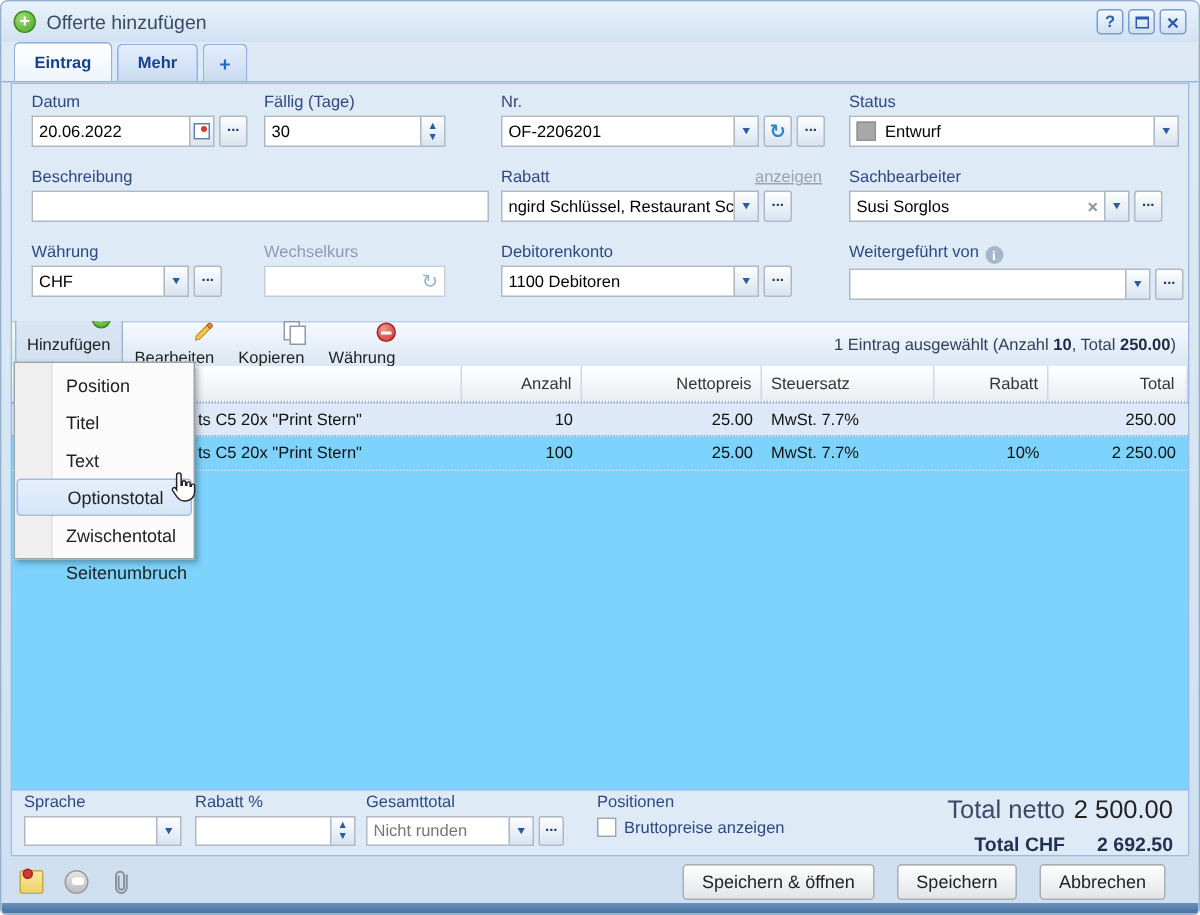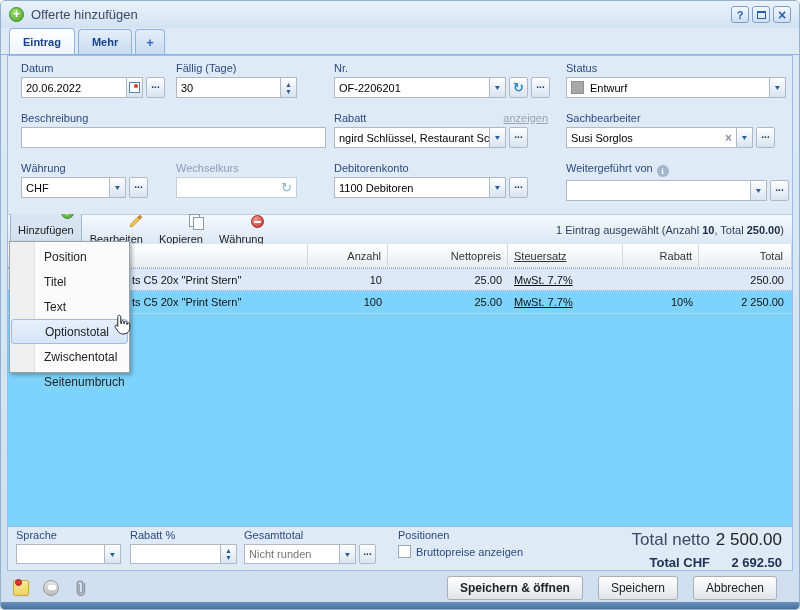--- a/index.html
+++ b/index.html
@@ -90,21 +90,21 @@
   .ghead{ display:flex; height:24px; background:linear-gradient(#ffffff,#e9edf2);
     border-bottom:1px dotted #b9c2cf; font-size:11px; color:#333;}
   .gh{ display:flex; align-items:center; padding:0 6px; border-right:1px solid #d2d7de;}
   .grow{ display:flex; height:23px; font-size:11px; color:#111; align-items:stretch;}
   .grow.selected{ background:#dde9f8; border-top:1px dotted #8fa7cf; border-bottom:1px dotted #8fa7cf;}
   .grow.plain{ border-bottom:1px dotted #d7dee8; }
   .gc{ display:flex; align-items:center; padding:0 6px; white-space:nowrap; overflow:hidden;}
   .c-name{ flex:1; padding-left:124px;}
   .c-anzahl{ width:80px; justify-content:flex-end;}
   .c-netto{ width:120px; justify-content:flex-end;}
-  .c-steuer{ width:115px;text-decoration:underline; }
+  .c-steuer{ width:115px; }
   .c-rabatt{ width:76px; justify-content:flex-end;}
   .c-total{ width:93px; justify-content:flex-end; padding-right:8px;}
   
   .bform{ position:relative; height:44px; background:#dfeaf7; border-top:1px solid #99bbe8;}
   .bform .fg{ top:2px; }
   .checkrow{ display:flex; align-items:center; gap:5px; margin-top:4px; font-size:11px; color:#2e4980;}
   .checkbox{ width:13px; height:13px; background:#fff; border:1px solid #9aa7b5;}
   .totals{ position:absolute; right:10px; top:3px; text-align:right;}
   .tline{ display:flex; justify-content:flex-end; align-items:baseline; font-size:17px; color:#3a4a66;}
   .tline .val{ width:72px; text-align:right; color:#222;}
@@ -118,21 +118,21 @@
     background:linear-gradient(#f7e9a0,#ecd267); border:1px solid #c9a83e;}
   .note-icon::after{ content:''; position:absolute; left:1px; top:-2px; width:5px; height:5px;
     border-radius:50%; background:#d33c2e; border:1px solid #a32222;}
   .comment-icon{ position:relative; width:16px; height:16px; border-radius:50%;
     background:linear-gradient(#e6e6e6,#bdbdbd); border:1px solid #9b9b9b;}
   .comment-icon::after{ content:''; position:absolute; left:4px; top:4px; width:8px; height:5px;
     background:#fff; border-radius:2px;}
   .fbtns{ margin-left:auto; display:flex; gap:15px;}
   .btn{ height:24px; padding:0 12px; border:1px solid #a8aeb5; border-radius:3px;
     background:linear-gradient(#fefefe,#e2e4e8); color:#222; font-size:12px; display:flex; align-items:center;}
-  .btn.primary{ font-weight:bold; }
+  .btn.primary{ font-weight:normal; }
   
   .menu{ position:absolute; left:8px; top:240px; width:121px; height:132px; background:#fbfbfb;
     border:1px solid #98a3ad; box-shadow:2px 2px 4px rgba(0,0,0,.3); padding:2px 0; z-index:5;}
   .menu::before{ content:''; position:absolute; left:0; top:0; bottom:0; width:24px;
     background:#efefef; border-right:1px solid #e0e0e0;}
   .mitem{ position:relative; height:25px; display:flex; align-items:center; padding-left:34px;
     font-size:12px; color:#222;}
   .mitem.hl{ margin:0 1px; padding-left:33px; border:1px solid #a3bae9; border-radius:3px;
     background:linear-gradient(#e7f0fb,#d4e5f8);}
   .cursor-hand{ position:absolute; left:110px; top:312px; z-index:6;}

